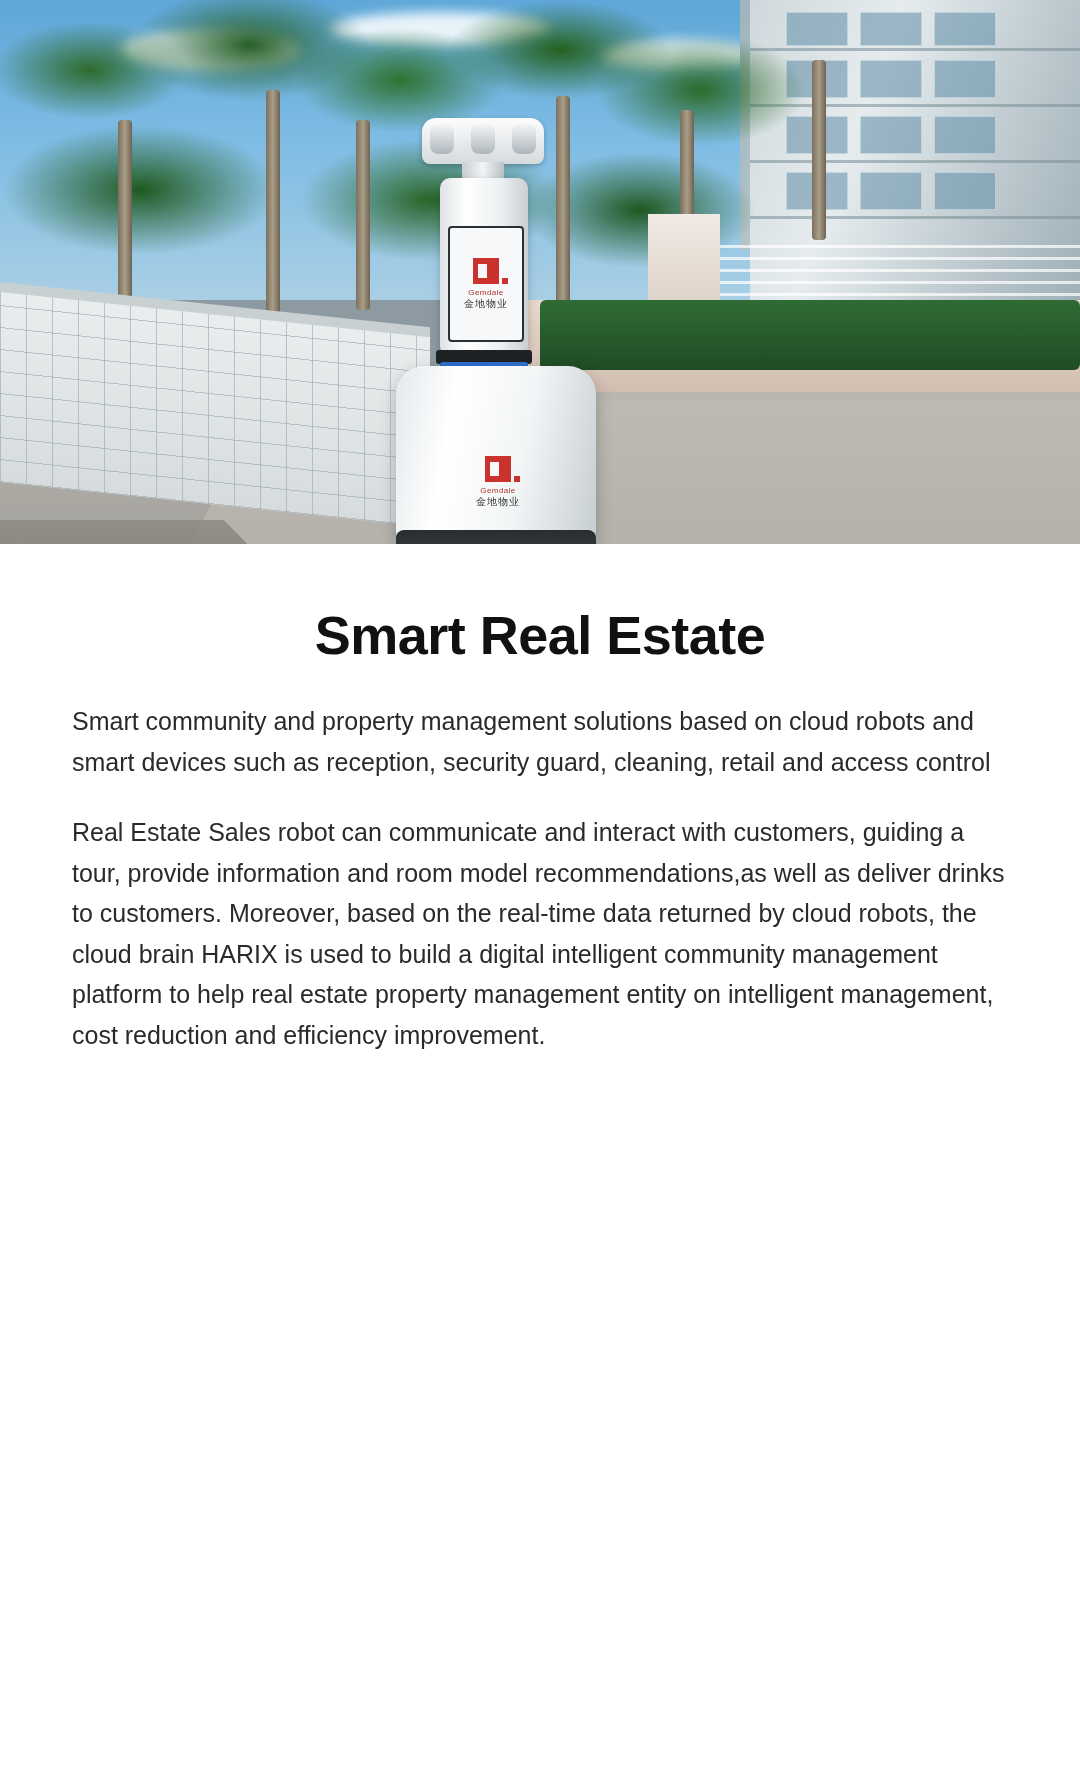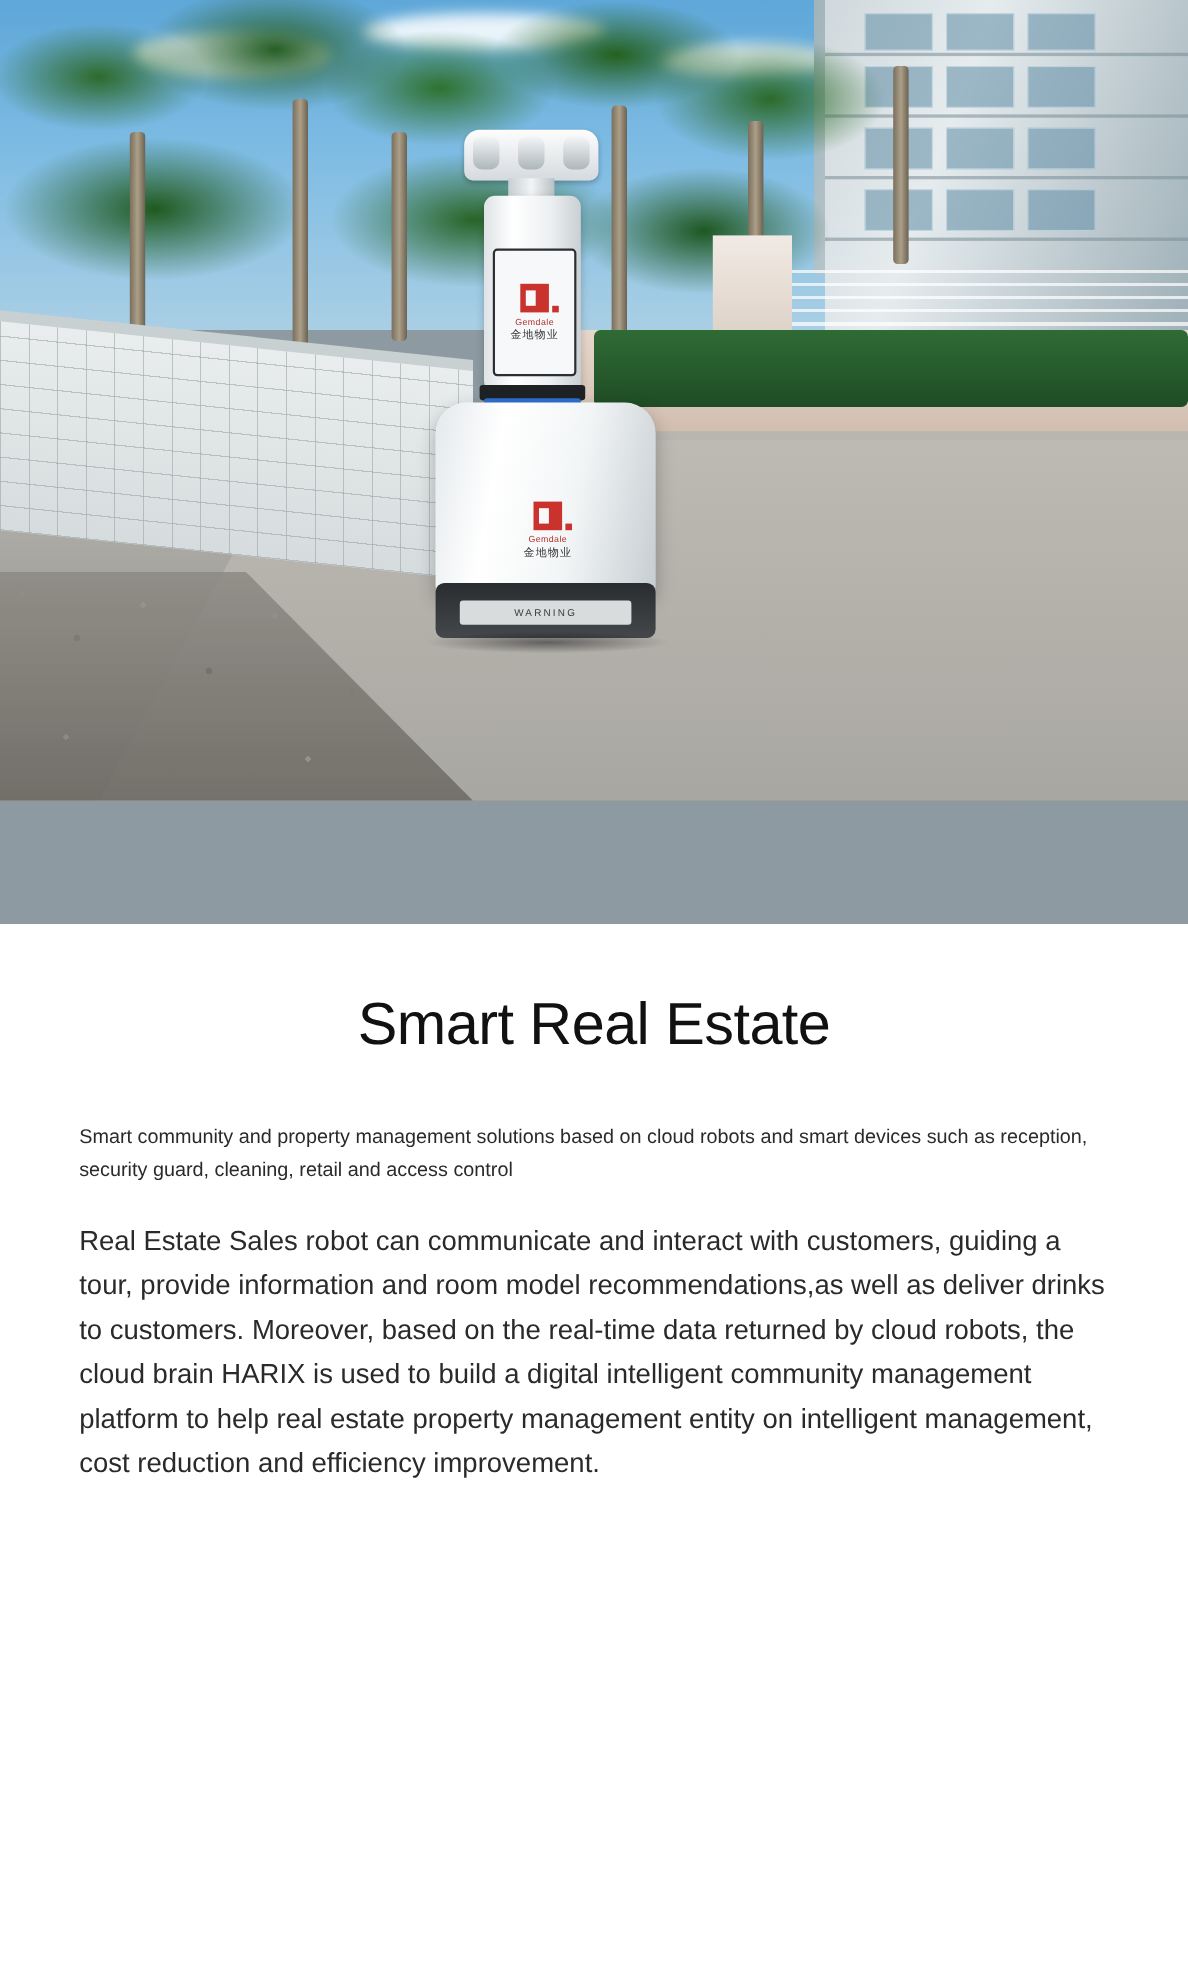--- a/index.html
+++ b/index.html
@@ -19,21 +19,21 @@
     position: relative;
     width: 1080px;
     height: 1788px;
     background: #ffffff;
   }
 
   
   .hero {
     position: relative;
     width: 1080px;
-    height: 840px;
+    height: 544px;
     overflow: hidden;
     background: #8d9aa2;
   }
   .hero-scene {
     position: absolute;
     inset: 0;
   }
   
   .sky {
     position: absolute;
@@ -243,29 +243,29 @@
 
   
   .content {
     padding: 0 72px;
     box-sizing: border-box;
   }
   .title {
     margin: 0;
     padding-top: 62px;
     text-align: center;
-    font-weight: normal;
+    font-weight: bold;
     font-size: 54px;
     line-height: 1.1;
     color: #111111;
     letter-spacing: -0.5px;
   }
   .lead {
-    margin: 58px 0 0 0;
-    font-size: 18px;
+    margin: 36px 0 0 0;
+    font-size: 25px;
     line-height: 1.62;
     color: #2a2a2a;
   }
   .para {
     margin: 30px 0 0 0;
     font-size: 25px;
     line-height: 1.62;
     color: #2a2a2a;
   }
   .para + .para { margin-top: 12px; }

